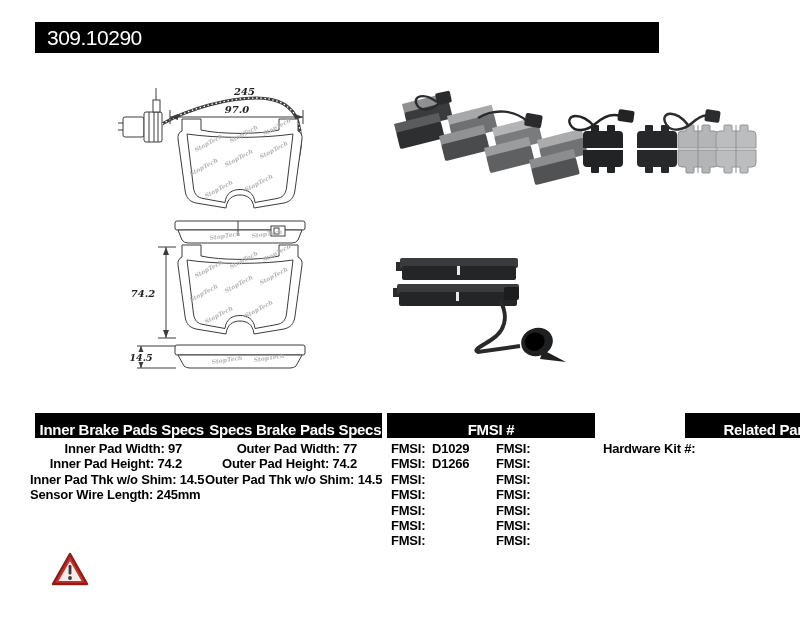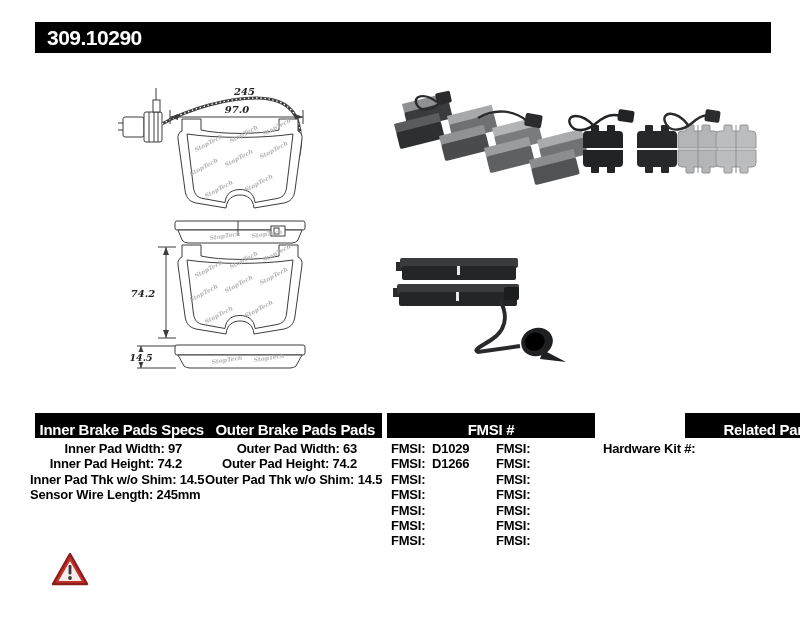--- a/index.html
+++ b/index.html
@@ -1,22 +1,22 @@
 <!DOCTYPE html>
 <html style="--bar-bg: #000000; --bar-fg: #ffffff; --note-red: #cc2626; --txt: #000000;"><head>
 <meta charset="utf-8">
 <style>
   html,body{margin:0;padding:0;background:#fff;}
   body{width:800px;height:619px;position:relative;font-family:"Liberation Sans",sans-serif;overflow:hidden;}
   .page{position:absolute;inset:0;background:#fff;}
 
   
-  .topbar{position:absolute;left:35px;top:22px;width:736px;height:31px;background:var(--bar-bg,#000);
+  .topbar{position:absolute;left:35px;top:22px;width:624px;height:31px;background:var(--bar-bg,#000);
           color:var(--bar-fg,#fff);display:flex;justify-content:space-between;align-items:center;
-          padding:0 12px;box-sizing:border-box;font-weight:bold;font-size:21px;letter-spacing:-0.5px;}
+          padding:0 12px;box-sizing:border-box;font-weight:normal;font-size:21px;letter-spacing:-0.5px;}
 
   
   svg.art{position:absolute;left:0;top:0;pointer-events:none;}
   .dimtxt{font-family:"DejaVu Serif",serif;font-style:italic;font-weight:bold;fill:#222;}
   .wm{font-family:"DejaVu Serif",serif;font-style:italic;font-weight:bold;fill:#b3b3b3;font-size:6px;}
   .ln{stroke:#3c3c3c;stroke-width:1;fill:none;}
   .lnf{stroke:#3c3c3c;stroke-width:1;fill:#fff;}
 
   
   .th{position:absolute;top:413px;height:25px;background:var(--bar-bg,#000);color:var(--bar-fg,#fff);
@@ -207,34 +207,34 @@
         <ellipse cx="537" cy="342" rx="16" ry="14" fill="#1f2022"></ellipse>
         <ellipse cx="535" cy="341" rx="10" ry="9" fill="#34353
 7"></ellipse>
       </g>
       <path d="M543,350 L566,362 L540,359 Z" fill="#1f2022"></path>
     </g>
   </svg>
 
   <div class="th th-specs">
     <div class="half">Inner Brake Pads Specs</div>
-    <div class="half">Outer Brake Pads Pads</div>
+    <div class="half">Specs Brake Pads Specs</div>
   </div>
   <div class="th th-fmsi">FMSI #</div>
   <div class="th th-related">Related Parts</div>
 
   <div class="col col-inner">
     <div class="r">Inner Pad Width: 97</div>
     <div class="r">Inner Pad Height: 74.2</div>
     <div class="r">Inner Pad Thk w/o Shim: 14.5</div>
     <div class="r">Sensor Wire Length: 245mm</div>
   </div>
 
   <div class="col col-outer">
-    <div class="r">Outer Pad Width: 63</div>
+    <div class="r">Outer Pad Width: 77</div>
     <div class="r">Outer Pad Height: 74.2</div>
     <div class="r">Outer Pad Thk w/o Shim: 14.5</div>
   </div>
 
   <div class="col col-fmsi1">
     <div class="r">
         <span class="flbl">FMSI:</span>
         <span>D1029</span>
       </div>
     <div class="r">

